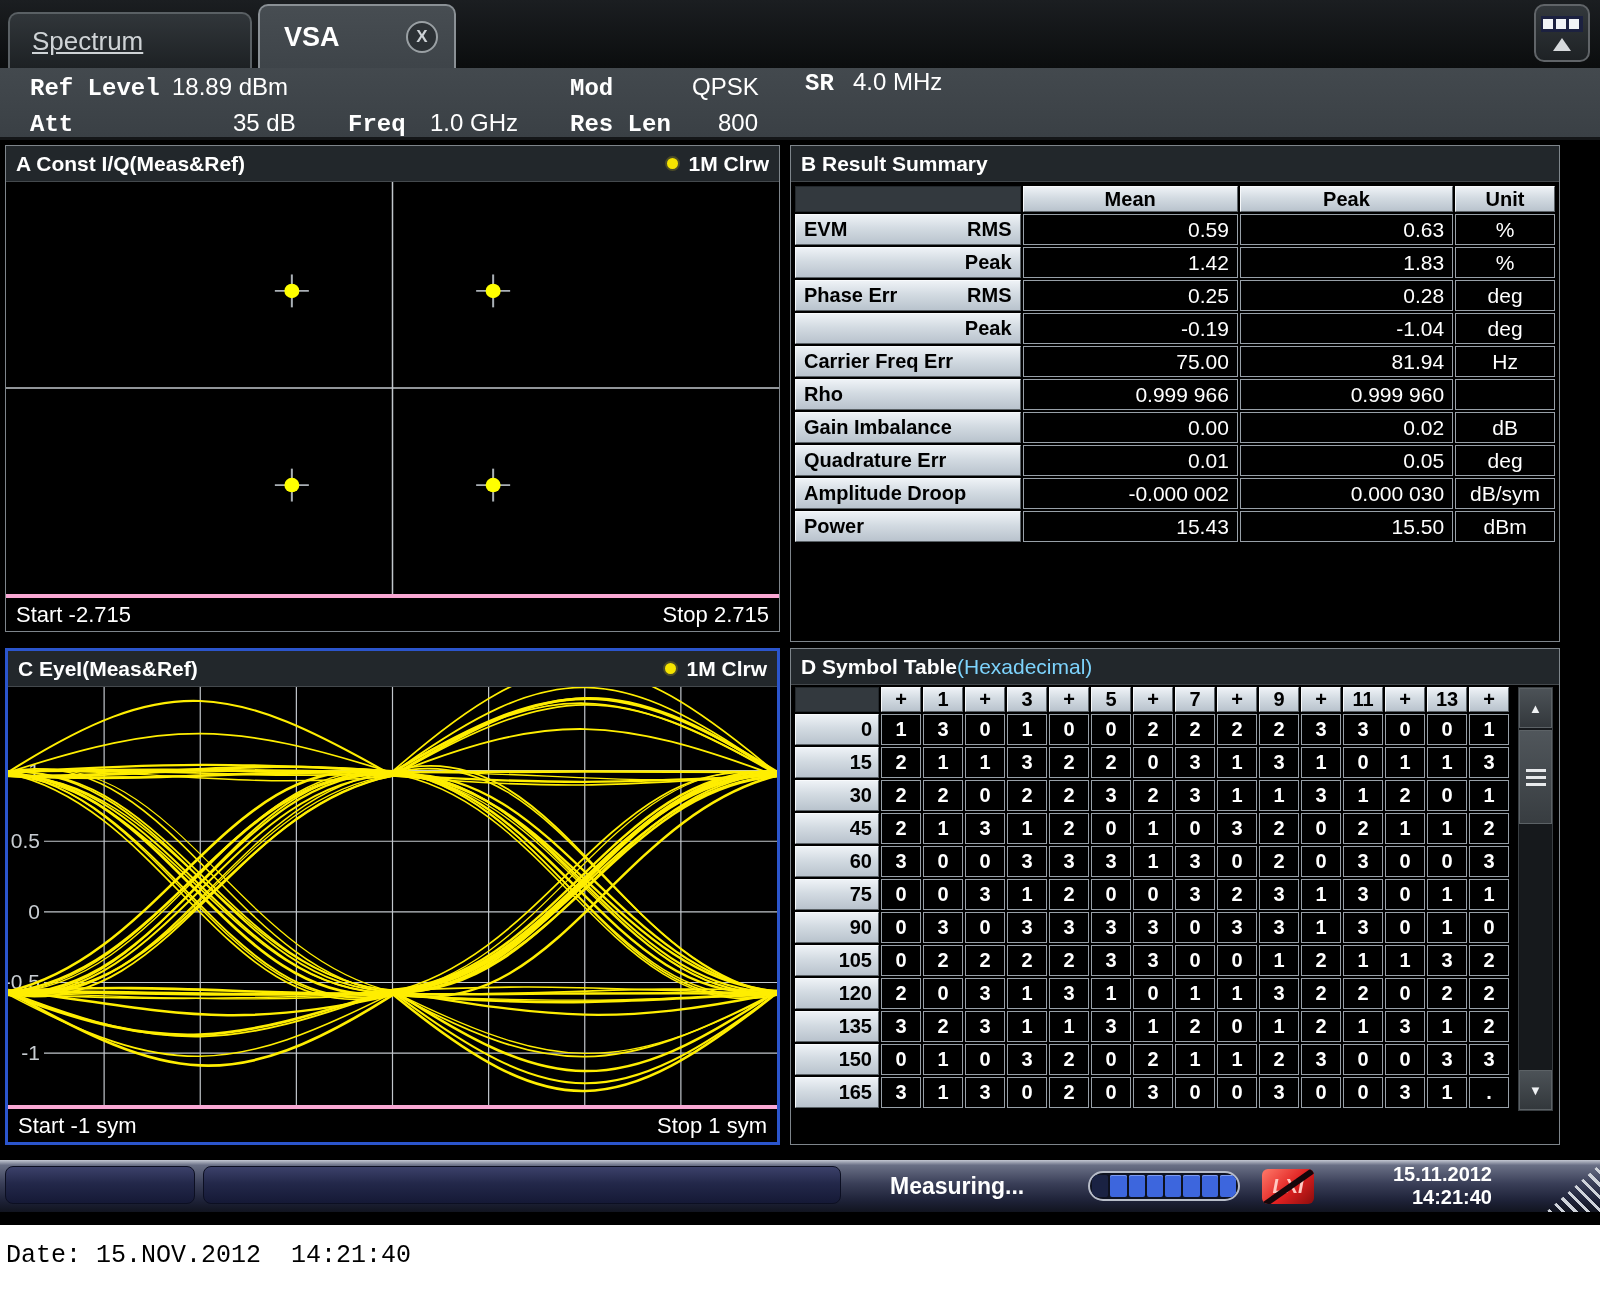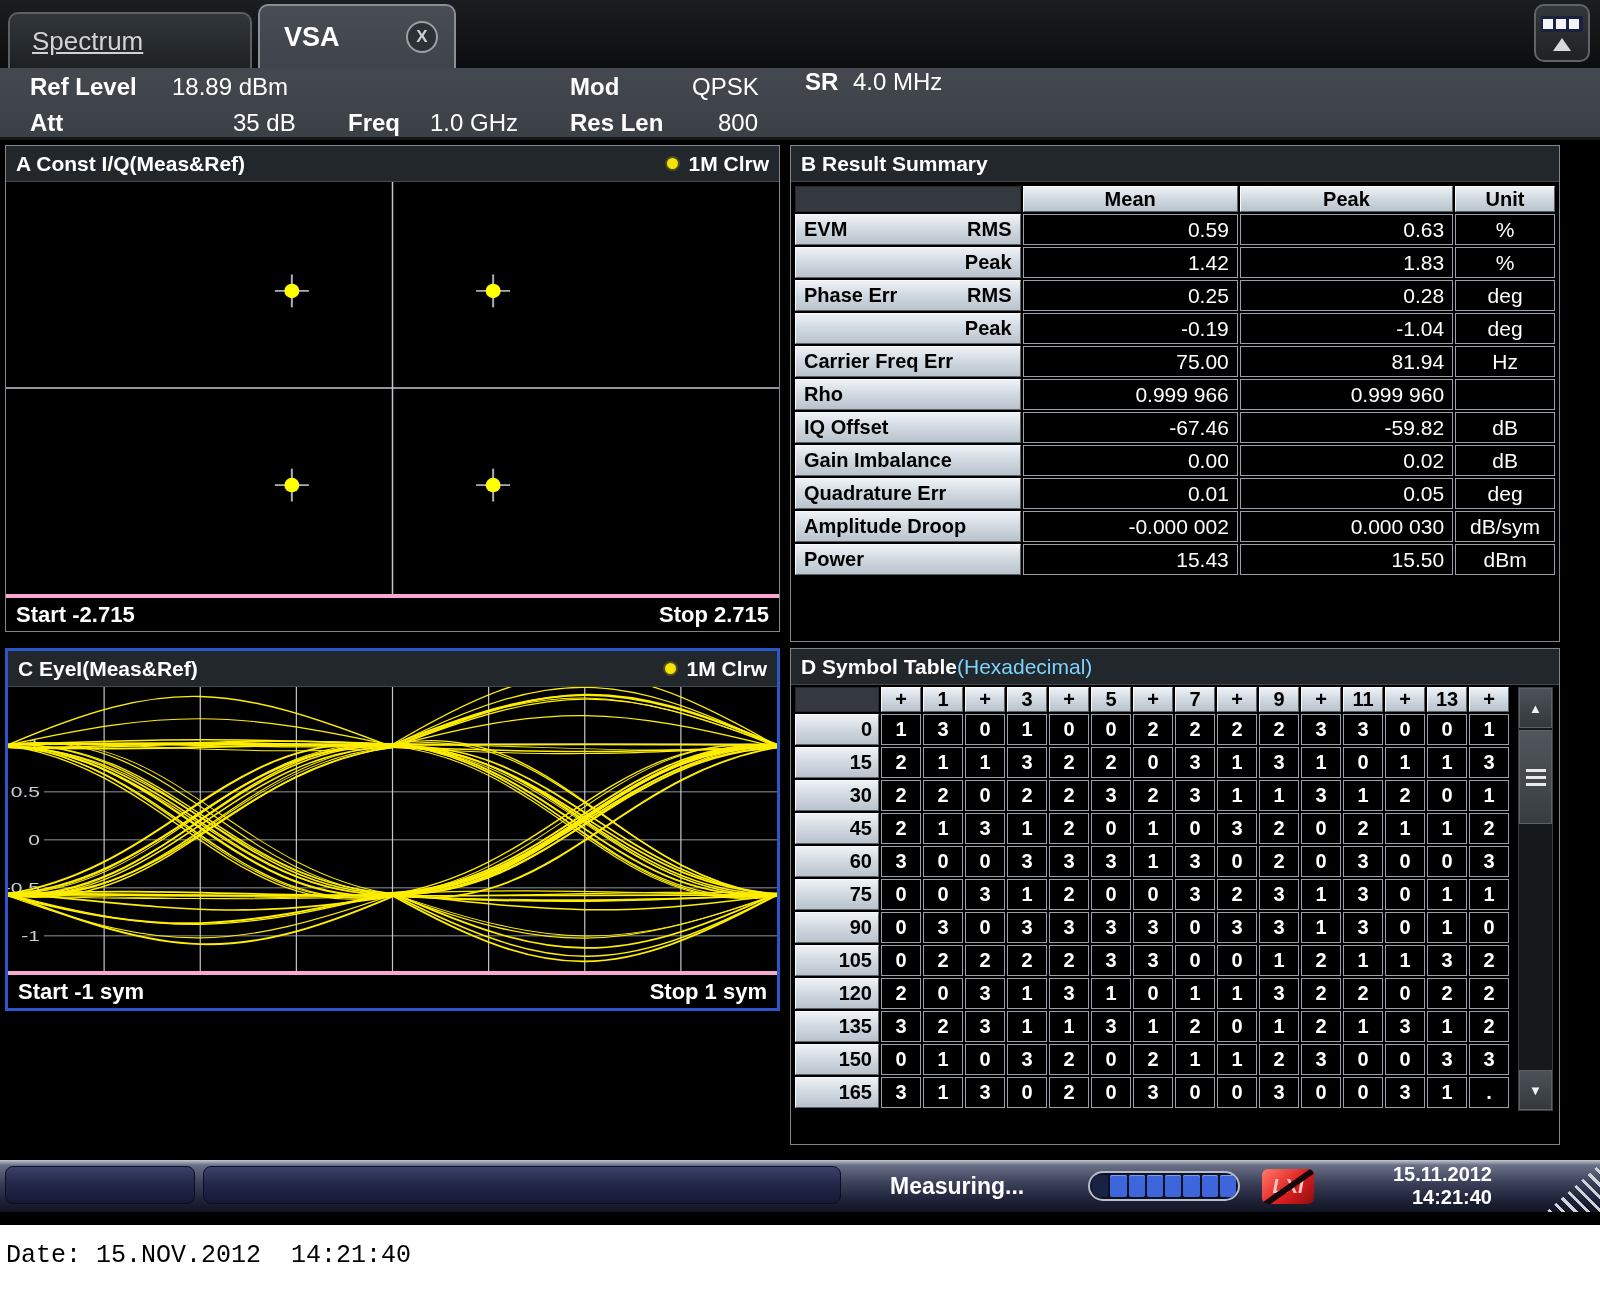--- a/index.html
+++ b/index.html
@@ -30,43 +30,43 @@
     align-items:center; padding-left:2px; }
   .sq-strip span { width:10px; height:10px; background:#f2f4f6; display:block; }
   .tri-up { width:0; height:0; border-left:9px solid transparent;
     border-right:9px solid transparent; border-bottom:13px solid #d7dadd; }
 
   
   .settings { position:absolute; left:0; top:68px; width:1600px; height:72px;
     background:linear-gradient(180deg,#43494e 0%,#3a4045 100%);
     border-bottom:3px solid #141618; color:#fff; font-size:24px; }
   .sitem { position:absolute; white-space:nowrap; }
-  .slabel { font-weight:bold; }
+  .slabel { font-weight:bold;font-family:Liberation Mono, monospace; }
   .s-ref   { left:30px;  top:5px; }  .s-ref .sval   { position:absolute; left:142px; }
   .s-mod   { left:570px; top:5px; }  .s-mod .sval   { position:absolute; left:122px; }
   .s-sr    { left:805px; top:0; }  .s-sr .sval    { position:absolute; left:48px; }
   .s-att   { left:30px;  top:41px; } .s-att .sval   { position:absolute; left:203px; }
   .s-freq  { left:348px; top:41px; } .s-freq .sval  { position:absolute; left:82px; }
   .s-rlen  { left:570px; top:41px; } .s-rlen .sval  { position:absolute; left:148px; }
 
   
   .panel { position:absolute; background:#000; border:1px solid #7e858b; }
   .panel-a { left:5px;  top:145px; width:775px; height:487px; }
   .panel-b { left:790px; top:145px; width:770px; height:497px; }
-  .panel-c { left:5px;  top:648px; width:775px; height:363px; border:3px solid #2b55cc; }
+  .panel-c { left:5px;  top:648px; width:775px; height:497px; border:3px solid #2b55cc; }
   .panel-d { left:790px; top:648px; width:770px; height:497px; }
   .ptitle { height:36px; background:#22272b; color:#fff; font-size:21px; font-weight:bold;
     display:flex; align-items:center; padding:0 10px; border-bottom:1px solid #44494d; }
   .ptitle .sub { font-weight:normal; color:#7dd3fc; margin-left:0; }
   .tracelegend { margin-left:auto; display:flex; align-items:center; gap:8px;
     font-weight:bold; font-size:21px; color:#fff; }
   .tracedot { width:15px; height:15px; border-radius:50%; background:#f6e400;
     border:2px solid #4c4c28; }
   .pfoot { position:absolute; left:0; bottom:0; width:100%; height:33px; color:#fff;
-    font-size:22px; font-weight:bold; display:flex; align-items:center;
+    font-size:22px; font-weight:normal; display:flex; align-items:center;
     justify-content:space-between; padding:0 10px; background:#000; }
   .plotwrap { position:absolute; left:0; top:36px; right:0; bottom:33px; background:#000;
     border-bottom:4px solid #f9a8d4; }
   .plotwrap svg { width:100%; height:100%; display:block; }
 
   
   .btable { border-collapse:separate; border-spacing:2px; margin:2px; table-layout:fixed; }
   .btable td { height:31px; overflow:hidden; }
   .cell-light { background:linear-gradient(180deg,#eef2f6 0%,#d3dbe2 45%,#b9c3cd 100%);
     color:#000; border:1px solid #5a6166; border-top-color:#f8fafc; border-left-color:#f8fafc;
@@ -289,31 +289,20 @@
           <tr>
             <td class="cell-light">
               <div class="lblflex">
                 <span>Rho</span>
                 <span></span>
               </div>
             </td>
             <td class="cell-val">0.999 966</td>
             <td class="cell-val">0.999 960</td>
             <td class="cell-unit"></td>
-          </tr>
-          <tr>
-            <td class="cell-light">
-              <div class="lblflex">
-                <span>IQ Offset</span>
-                <span></span>
-              </div>
-            </td>
-            <td class="cell-val">-67.46</td>
-            <td class="cell-val">-59.82</td>
-            <td class="cell-unit">dB</td>
           </tr>
           <tr>
             <td class="cell-light">
               <div class="lblflex">
                 <span>Gain Imbalance</span>
                 <span></span>
               </div>
             </td>
             <td class="cell-val">0.00</td>
             <td class="cell-val">0.02</td>

